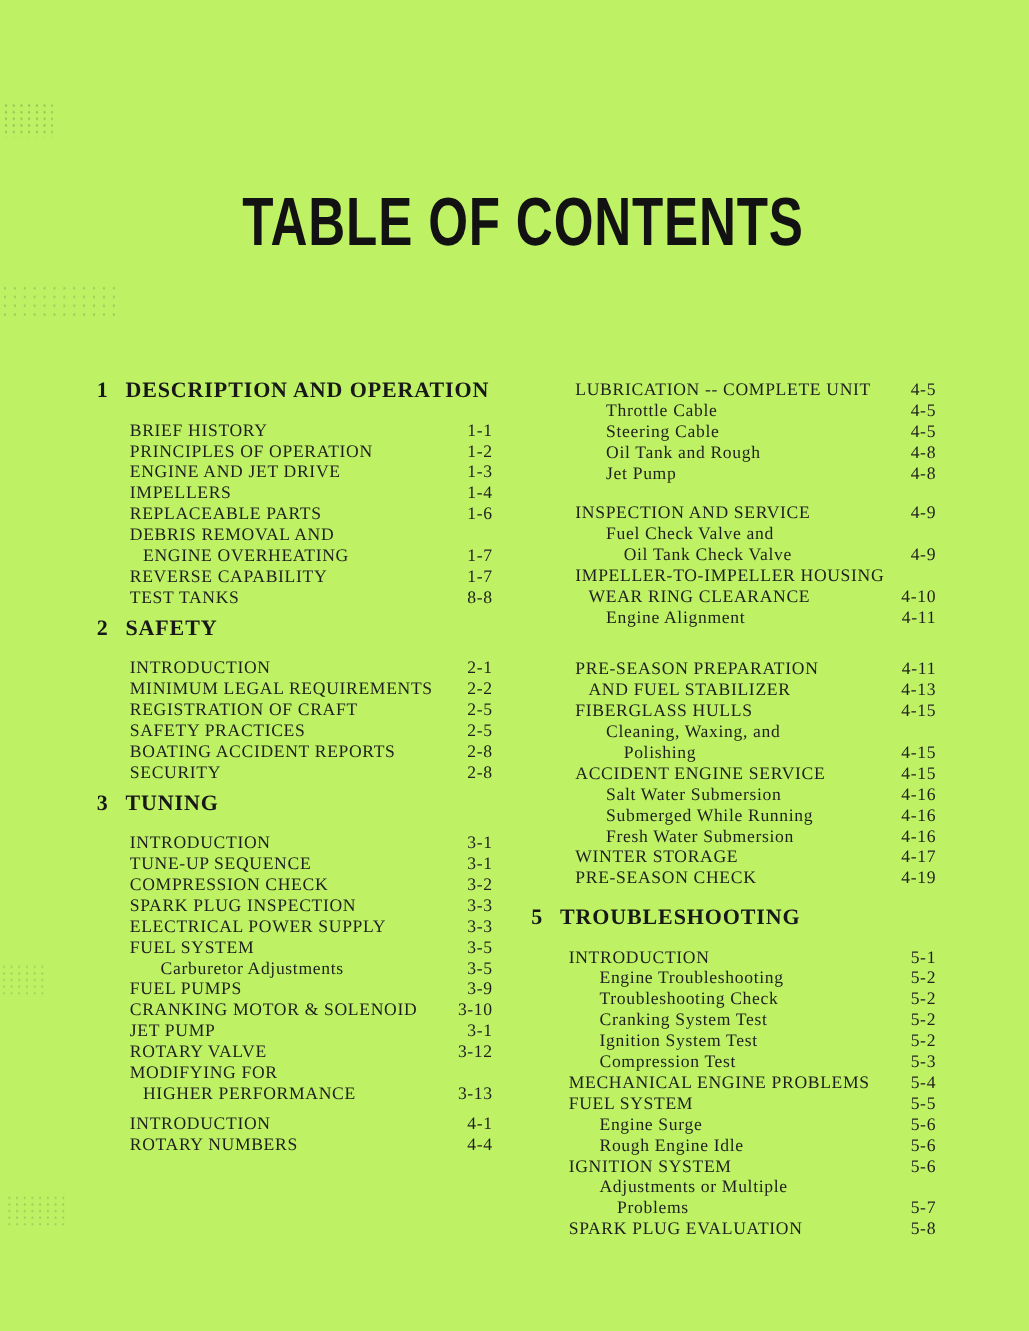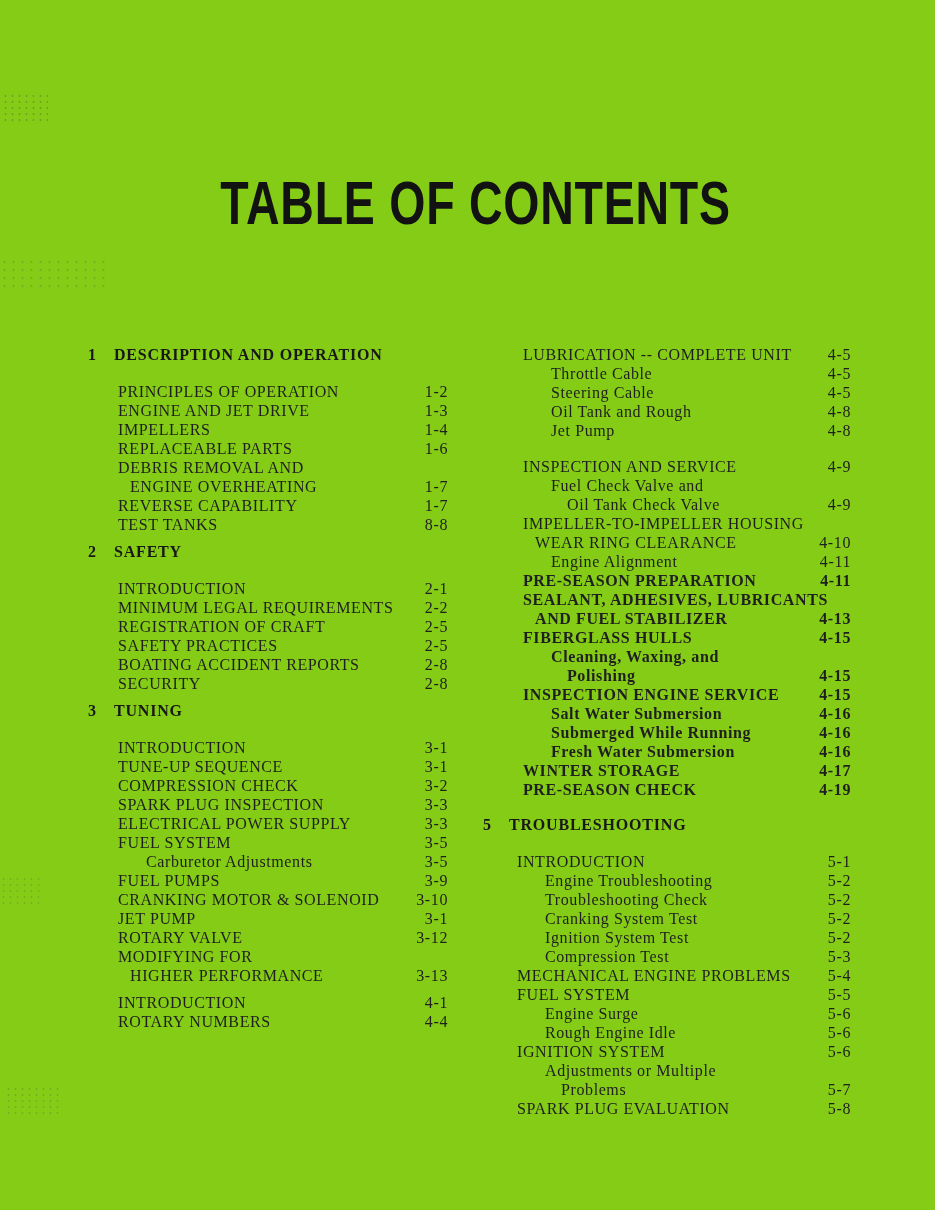--- a/index.html
+++ b/index.html
@@ -1,20 +1,20 @@
 <!DOCTYPE html>
 <html><head>
 <meta charset="utf-8">
 <style>
   html,body{margin:0;padding:0;background:#e8e8e8;}
   .page{
     position:relative;
     width:935px;height:1210px;
     margin:0 auto;
-    background:#84cc16;
+    background:#bef264;
     overflow:hidden;
     font-family:"Liberation Serif", serif;
     color:#1f1f1f;
   }
   .doc-title{
     position:absolute;
     top:168px;left:8px;width:100%;
     text-align:center;
     font-family:"Liberation Sans", sans-serif;
     font-weight:bold;
@@ -28,25 +28,25 @@
   .toc{
     position:absolute;
     top:345px;left:0;right:0;
   }
   .toc-col{position:absolute;top:0;}
   #col-left{left:88px;width:360px;}
   #col-right{left:483px;width:368px;}
   .block{margin:0;}
   #col-left .block + .block{margin-top:8px;}
   #col-right .block:nth-child(2){margin-top:17px;}
-  #col-right .block:nth-child(3){font-weight:bold;}
+  #col-right .block:nth-child(3){margin-top:28px;}
   #col-right .block:nth-child(4){margin-top:16px;}
   .sec-heading{
     font-weight:bold;
-    font-size:16px;
+    font-size:20px;
     line-height:20px;
     letter-spacing:0.8px;
     margin-bottom:17px;
     color:#181818;
     white-space:nowrap;
   }
   .sec-num{display:inline-block;width:26px;}
   .row{
     display:flex;
     align-items:baseline;
@@ -84,20 +84,24 @@
   <div class="noise n3"></div>
   <div class="noise n4"></div>
 
   <div class="doc-title">TABLE OF CONTENTS</div>
 
   <div class="toc">
     <div class="toc-col" id="col-left">
         <div class="block">
           <div class="sec-heading"><span class="sec-num">1</span><span>DESCRIPTION AND OPERATION</span></div>
           <div class="row">
+            <span class="lbl">BRIEF HISTORY</span>
+            <span class="pg">1-1</span>
+          </div>
+          <div class="row">
             <span class="lbl">PRINCIPLES OF OPERATION</span>
             <span class="pg">1-2</span>
           </div>
           <div class="row">
             <span class="lbl">ENGINE AND JET DRIVE</span>
             <span class="pg">1-3</span>
           </div>
           <div class="row">
             <span class="lbl">IMPELLERS</span>
             <span class="pg">1-4</span>
@@ -263,42 +267,38 @@
           <div class="row ind2">
             <span class="lbl">Engine Alignment</span>
             <span class="pg">4-11</span>
           </div>
         </div>
         <div class="block">
           <div class="row">
             <span class="lbl">PRE-SEASON PREPARATION</span>
             <span class="pg">4-11</span>
           </div>
-          <div class="row">
-            <span class="lbl">SEALANT, ADHESIVES, LUBRICANTS</span>
-            <span class="pg"></span>
-          </div>
           <div class="row ind1">
             <span class="lbl">AND FUEL STABILIZER</span>
             <span class="pg">4-13</span>
           </div>
           <div class="row">
             <span class="lbl">FIBERGLASS HULLS</span>
             <span class="pg">4-15</span>
           </div>
           <div class="row ind2">
             <span class="lbl">Cleaning, Waxing, and</span>
             <span class="pg"></span>
           </div>
           <div class="row ind3">
             <span class="lbl">Polishing</span>
             <span class="pg">4-15</span>
           </div>
           <div class="row">
-            <span class="lbl">INSPECTION ENGINE SERVICE</span>
+            <span class="lbl">ACCIDENT ENGINE SERVICE</span>
             <span class="pg">4-15</span>
           </div>
           <div class="row ind2">
             <span class="lbl">Salt Water Submersion</span>
             <span class="pg">4-16</span>
           </div>
           <div class="row ind2">
             <span class="lbl">Submerged While Running</span>
             <span class="pg">4-16</span>
           </div>

